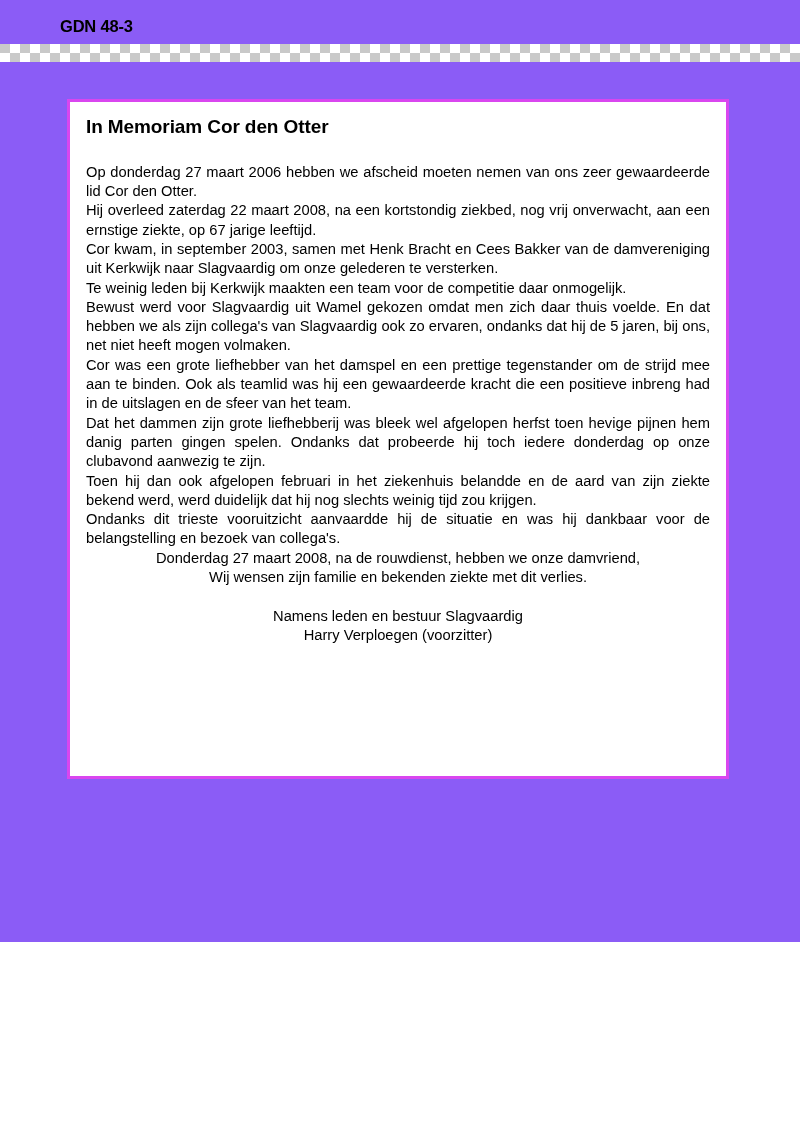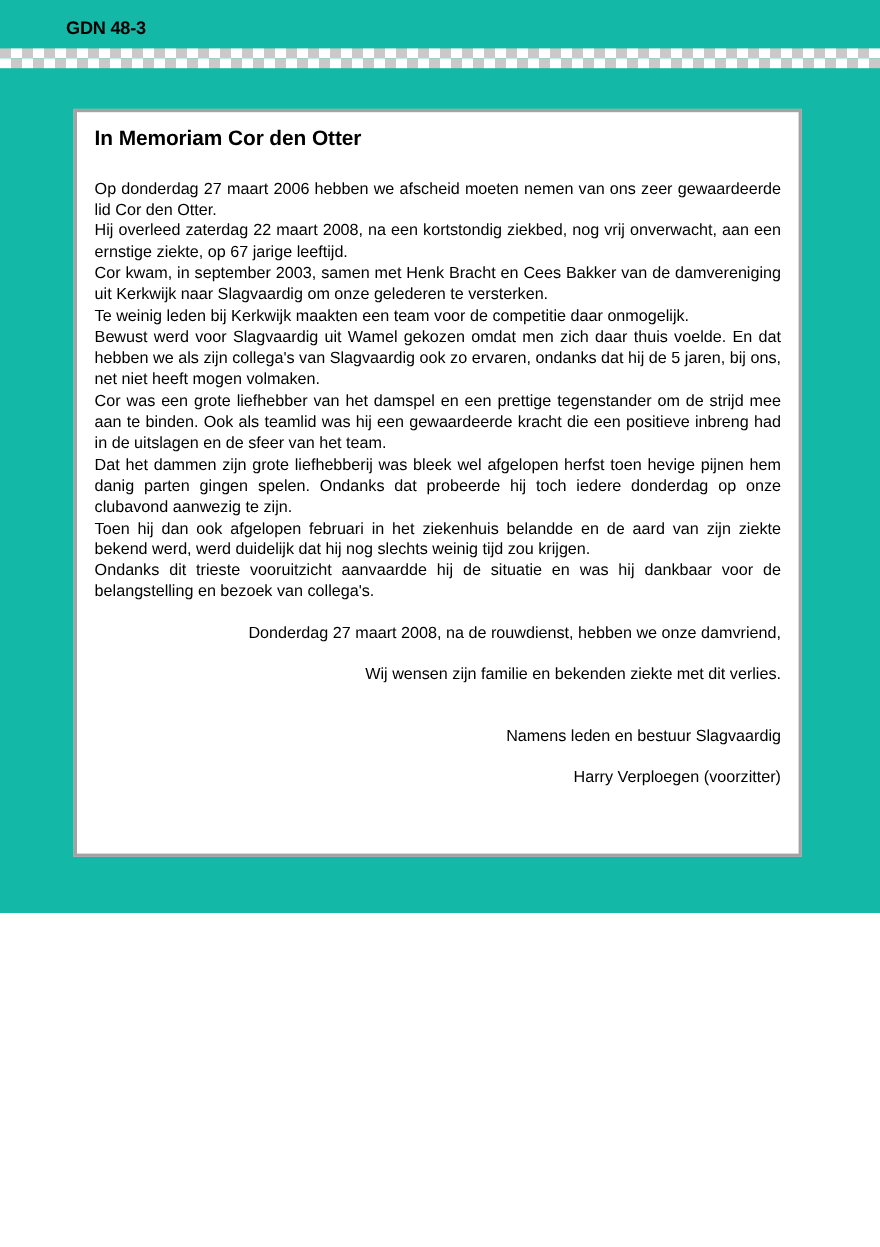--- a/index.html
+++ b/index.html
@@ -8,22 +8,22 @@
     padding: 0;
     background: #ffffff;
   }
   body {
     font-family: "Liberation Sans", sans-serif;
     color: #000000;
   }
   .page {
     position: relative;
     width: 800px;
-    height: 830px;
-    background: #14b8a6;
+    height: 942px;
+    background: #8b5cf6;
     overflow: hidden;
     box-sizing: border-box;
   }
 
   
   .page-header {
     position: absolute;
     left: 0;
     top: 0;
     width: 800px;
@@ -69,21 +69,21 @@
     );
   }
 
   
   .article-box {
     position: absolute;
     left: 67px;
     top: 99px;
     width: 662px;
     height: 680px;
-    border: 3px solid #a3a3a3;
+    border: 3px solid #d946ef;
     box-sizing: border-box;
     background: #ffffff;
   }
   .article-inner {
     padding: 14px 16px 0 16px;
   }
   .article-title {
     font-size: 19px;
     font-weight: bold;
     line-height: 1.2;
@@ -94,22 +94,21 @@
     font-size: 14.7px;
     line-height: 19.3px;
   }
   .para {
     margin: 0;
     text-align: justify;
     text-justify: inter-word;
     hyphens: none;
   }
   .para.ragged {
-    text-align: right;
-    margin-top: 18px;
+    text-align: center;
   }
   .spacer-line {
     height: 19.3px;
   }
 
   
   .folio {
     position: absolute;
     left: 132px;
     top: 1079px;

